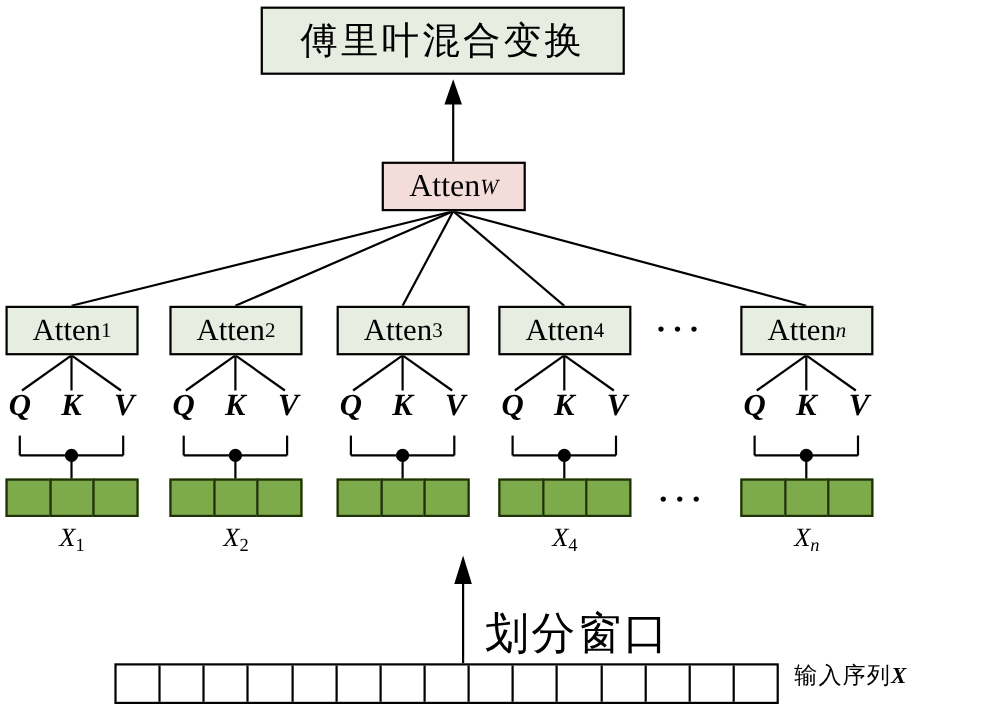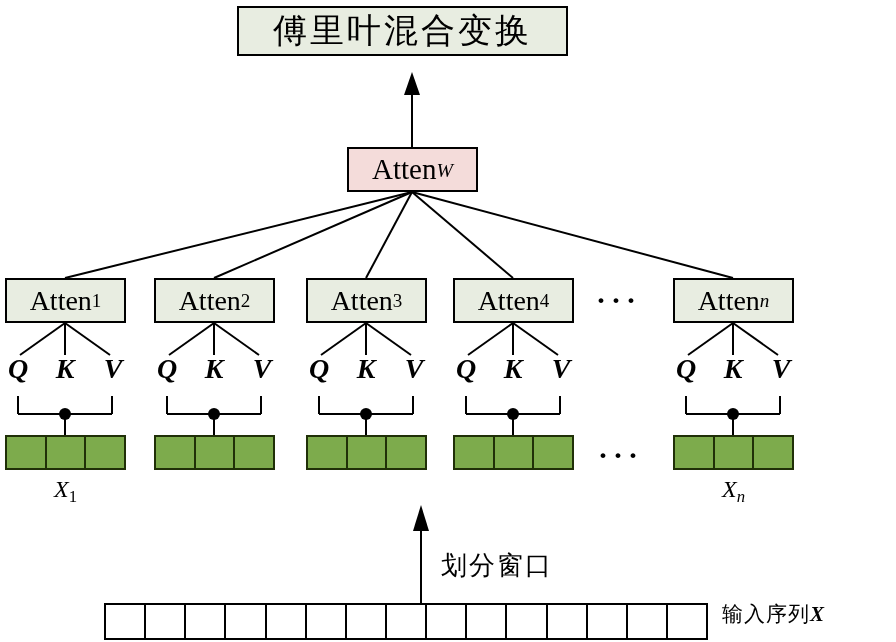--- a/index.html
+++ b/index.html
@@ -8,21 +8,21 @@
     position:relative;width:896px;height:642px;background:#ffffff;overflow:hidden;
     font-family:"Liberation Serif", serif;color:#000;
   }
   #connectors{position:absolute;left:0;top:0;width:896px;height:642px;}
 
   .box{
     position:absolute;box-sizing:border-box;border:2px solid #000;
     display:flex;align-items:center;justify-content:center;
     background:#e8ede1;
   }
-  .top-box{left:237px;top:6px;width:331px;height:50px;font-size:34px;letter-spacing:3px;justify-content:center;}
+  .top-box{left:237px;top:6px;width:331px;height:62px;font-size:34px;letter-spacing:3px;justify-content:center;}
   .attenw-box{left:347px;top:147px;width:131px;height:45px;background:#f4dcda;font-size:29px;}
 
   .group{position:absolute;top:278px;width:121px;height:245px;}
   .atten-box{position:absolute;left:0;top:0;width:121px;height:45px;box-sizing:border-box;
     border:2px solid #000;background:#e8ede1;display:flex;align-items:center;justify-content:center;
     font-size:28px;}
   .sub{font-size:0.68em;vertical-align:-0.28em;line-height:0;}
   .sub.it{font-style:italic;}
 
   .qkv{position:absolute;top:77px;transform:translateX(-50%);
@@ -36,21 +36,21 @@
 
   .xlabel{position:absolute;left:0;top:199px;width:121px;text-align:center;
     font-size:24px;font-style:italic;line-height:1;}
   .xlabel .sub{font-style:normal;font-size:0.7em;}
   .xlabel .sub.it{font-style:italic;}
 
   .dots{position:absolute;font-size:30px;font-weight:bold;letter-spacing:5px;line-height:1;}
   .dots-boxes{left:596px;top:285px;}
   .dots-bars{left:598px;top:440px;}
 
-  .divide-label{position:absolute;left:441px;top:548px;font-size:26px;letter-spacing:2px;text-align:right;}
+  .divide-label{position:absolute;left:441px;top:548px;font-size:40px;letter-spacing:2px;text-align:right;}
 
   .input-bar{position:absolute;left:104px;top:603px;width:604px;height:37px;
     box-sizing:border-box;border:2px solid #000;display:flex;background:#fff;}
   .input-cell{flex:1;border-left:2px solid #000;}
   .input-cell:first-child{border-left:none;}
 
   .input-label{position:absolute;left:722px;top:600px;font-size:21px;letter-spacing:1px;white-space:nowrap;}
   .input-label .xvar{font-style:italic;font-weight:bold;}
 </style>
 </head>
@@ -143,20 +143,23 @@
         <span class="sub">2</span>
     </div>
     <span class="qkv q">Q</span>
     <span class="qkv k">K</span>
     <span class="qkv v">V</span>
     <div class="green-bar">
         <div class="green-cell"></div>
         <div class="green-cell"></div>
         <div class="green-cell"></div>
       </div>
+    <div class="xlabel">
+      <span>X</span><span class="sub">2</span>
+    </div>
   </div>
 
   <div class="group" style="left:306px">
     <div class="atten-box">
       <span>Atten</span>
         <span class="sub">3</span>
     </div>
     <span class="qkv q">Q</span>
     <span class="qkv k">K</span>
     <span class="qkv v">V</span>
@@ -173,20 +176,23 @@
         <span class="sub">4</span>
     </div>
     <span class="qkv q">Q</span>
     <span class="qkv k">K</span>
     <span class="qkv v">V</span>
     <div class="green-bar">
         <div class="green-cell"></div>
         <div class="green-cell"></div>
         <div class="green-cell"></div>
       </div>
+    <div class="xlabel">
+      <span>X</span><span class="sub">4</span>
+    </div>
   </div>
 
   <div class="group" style="left:673px">
     <div class="atten-box">
       <span>Atten</span>
         <span class="sub it">n</span>
     </div>
     <span class="qkv q">Q</span>
     <span class="qkv k">K</span>
     <span class="qkv v">V</span>

